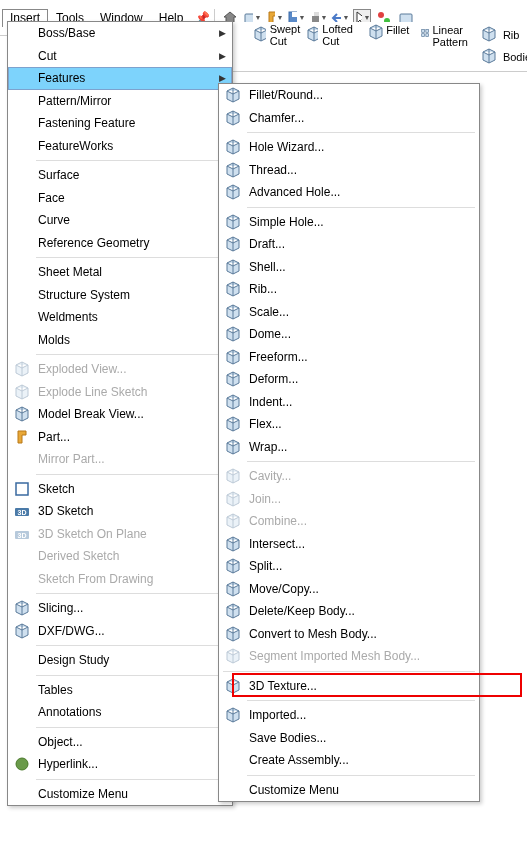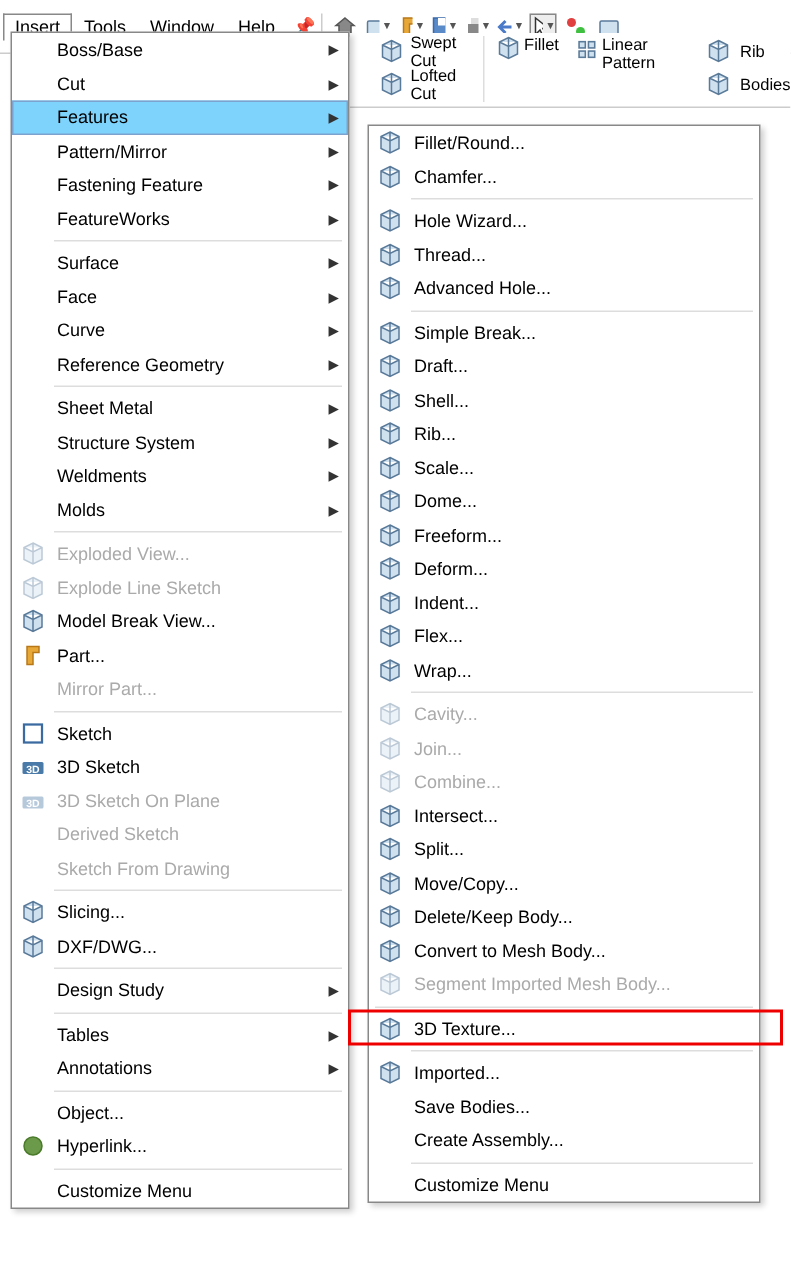--- a/index.html
+++ b/index.html
@@ -15,21 +15,21 @@
   .drop { font-size:7px; color:#555; margin-left:1px; }
 
   .ribbon { position:absolute; top:22px; left:233px; right:0; height:50px; border-bottom:1px solid #ccc; display:flex; align-items:flex-start; padding-top:2px; background:#fff; z-index:1;}
   .ribbon .rcol { display:flex; flex-direction:row; align-items:flex-start; padding:0 6px; font-size:11px;}
   .ribbon .rsplit { width:1px; background:#ddd; height:44px; margin:0 2px;}
   .ribbon .rrow { display:flex; align-items:center; gap:4px; height:22px; font-size:11px;}
   .ribbon svg { width:18px; height:18px; }
 
   .menu { position:absolute; background:#fff; border:1px solid #888; box-shadow:2px 2px 4px rgba(0,0,0,0.2); z-index:10; }
   .menu1 { top:21px; left:7px; width:226px; }
-  .menu2 { top:83px; left:245px; width:262px; }
+  .menu2 { top:83px; left:218px; width:262px; }
   
   .row { display:flex; align-items:center; height:22.5px; padding:0 6px 0 4px; cursor:default; position:relative;}
   .row .icon { width:20px; height:20px; margin-right:6px; display:flex; align-items:center; justify-content:center; flex-shrink:0;}
   .row .icon svg { width:16px; height:16px; }
   .row .label { flex:1; white-space:nowrap; }
   .row .arrow { font-size:9px; color:#333; }
   .row.disabled .label, .row.disabled .arrow { color:#aaa; }
   .row.disabled .icon { opacity:0.4; }
   .row.hover { background:#7dd3fc; outline:1px solid #7da2ce; outline-offset:-1px;justify-content:space-between;}
   .msep { height:1px; background:#ddd; margin:3px 4px 3px 28px; }
@@ -145,21 +145,21 @@
       </svg>
     </span>
   <span class="tico">
       <svg>
         <use href="#i-generic"></use>
       </svg>
     </span>
 </div>
 
 <div class="ribbon">
-  <div style="display:flex;flex-direction:column;padding-left:20px">
+  <div style="display:flex;flex-direction:row;padding-left:20px">
     <div class="rrow">
         <svg>
           <use href="#i-cube"></use>
         </svg>
         <span>Swept Cut</span>
       </div>
     <div class="rrow">
         <svg>
           <use href="#i-cube"></use>
         </svg>
@@ -437,21 +437,21 @@
       </span>
       <span class="label">Advanced Hole...</span>
     </div>
     <div class="msep"></div>
     <div class="row">
       <span class="icon">
         <svg>
           <use href="#i-cube"></use>
         </svg>
       </span>
-      <span class="label">Simple Break...</span>
+      <span class="label">Simple Hole...</span>
     </div>
     <div class="row">
       <span class="icon">
         <svg>
           <use href="#i-cube"></use>
         </svg>
       </span>
       <span class="label">Draft...</span>
     </div>
     <div class="row">

